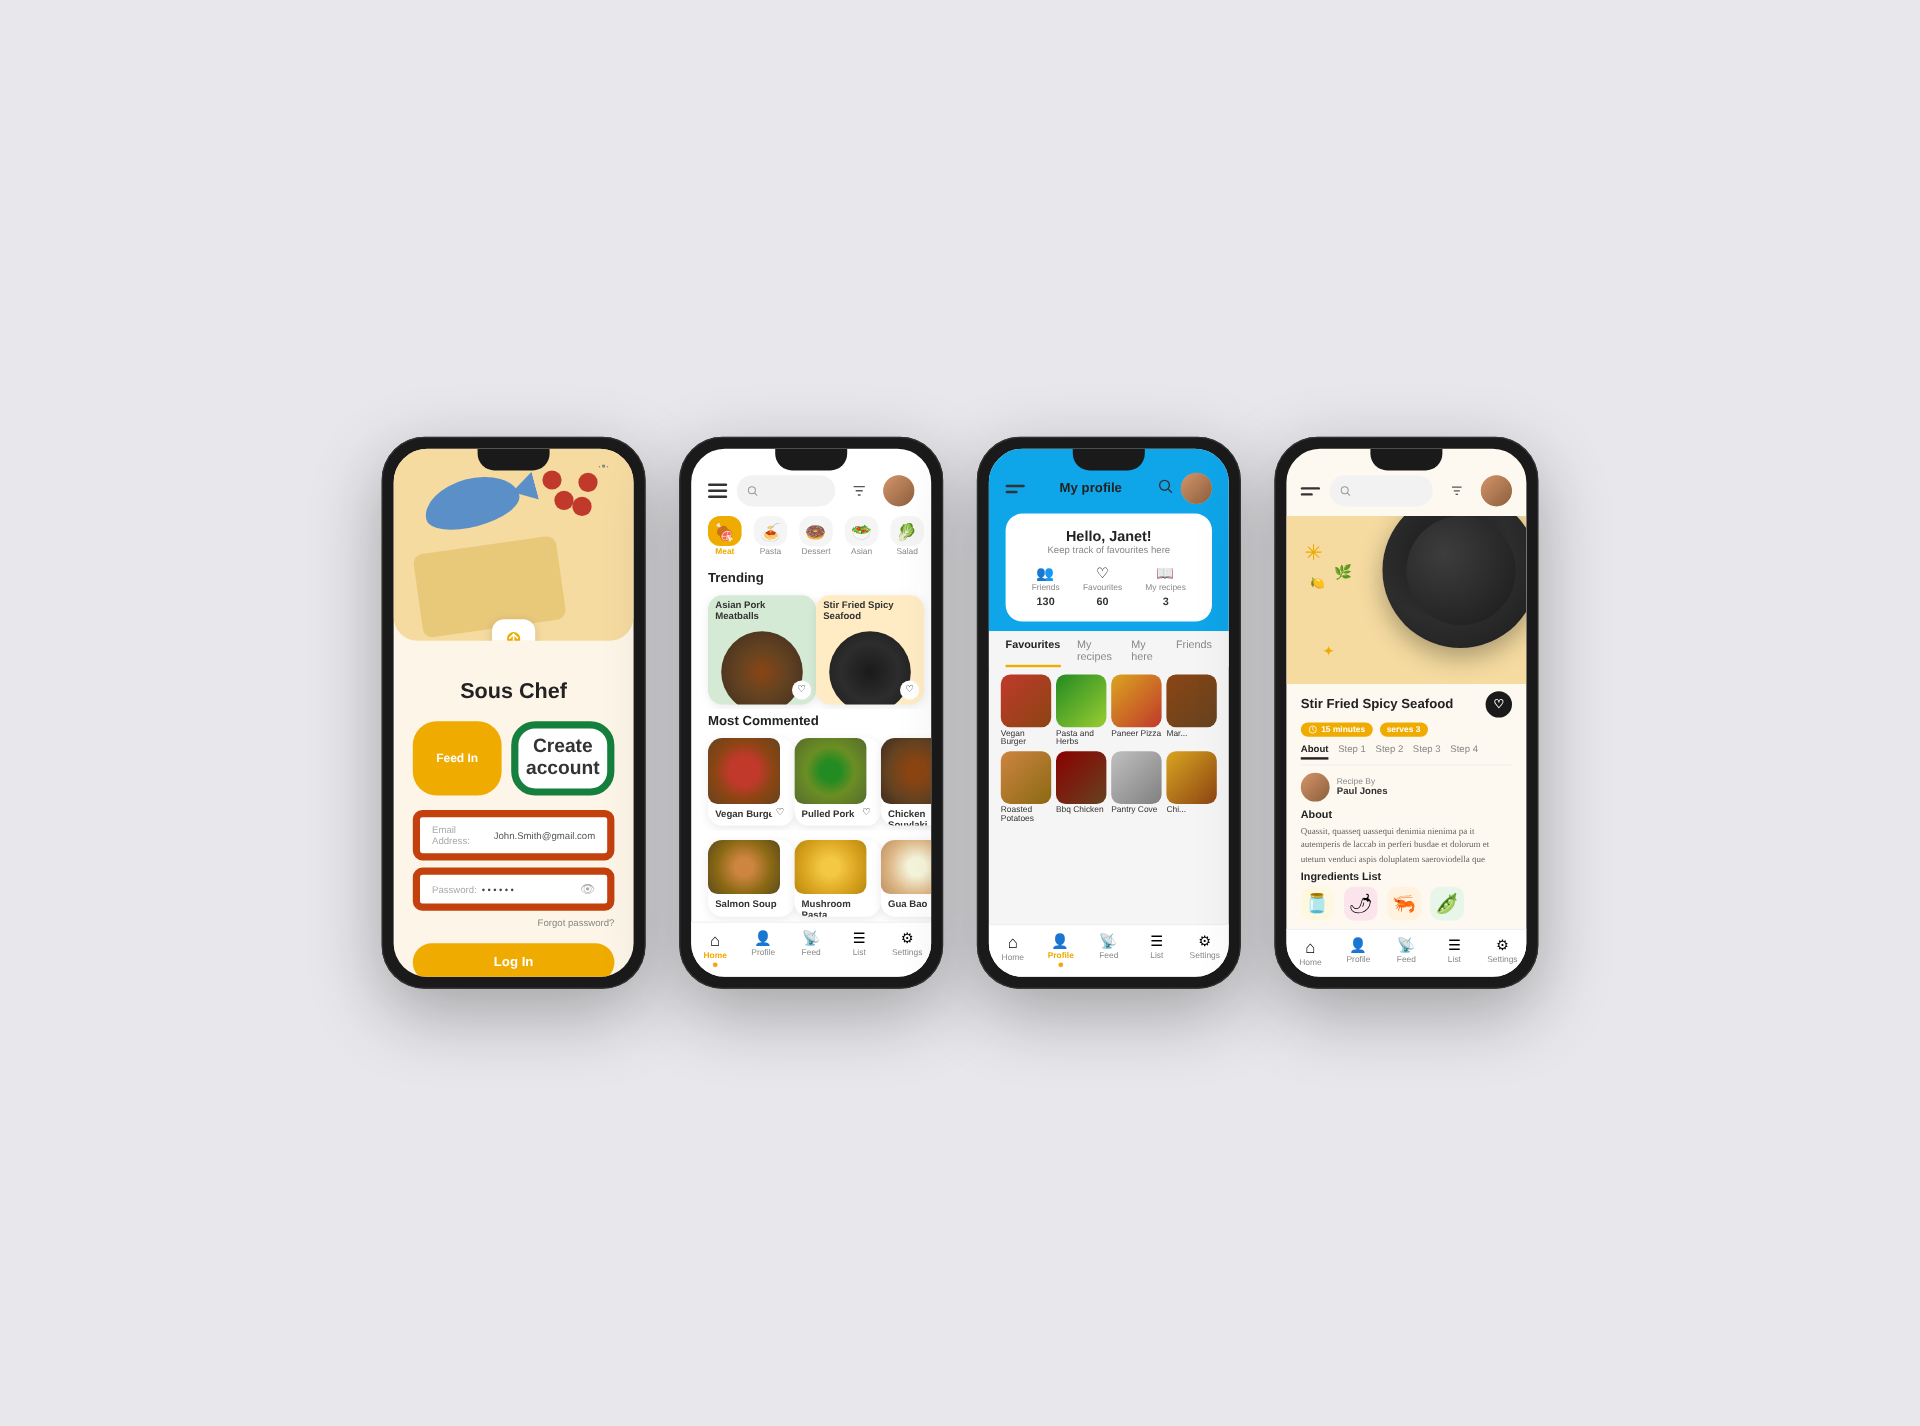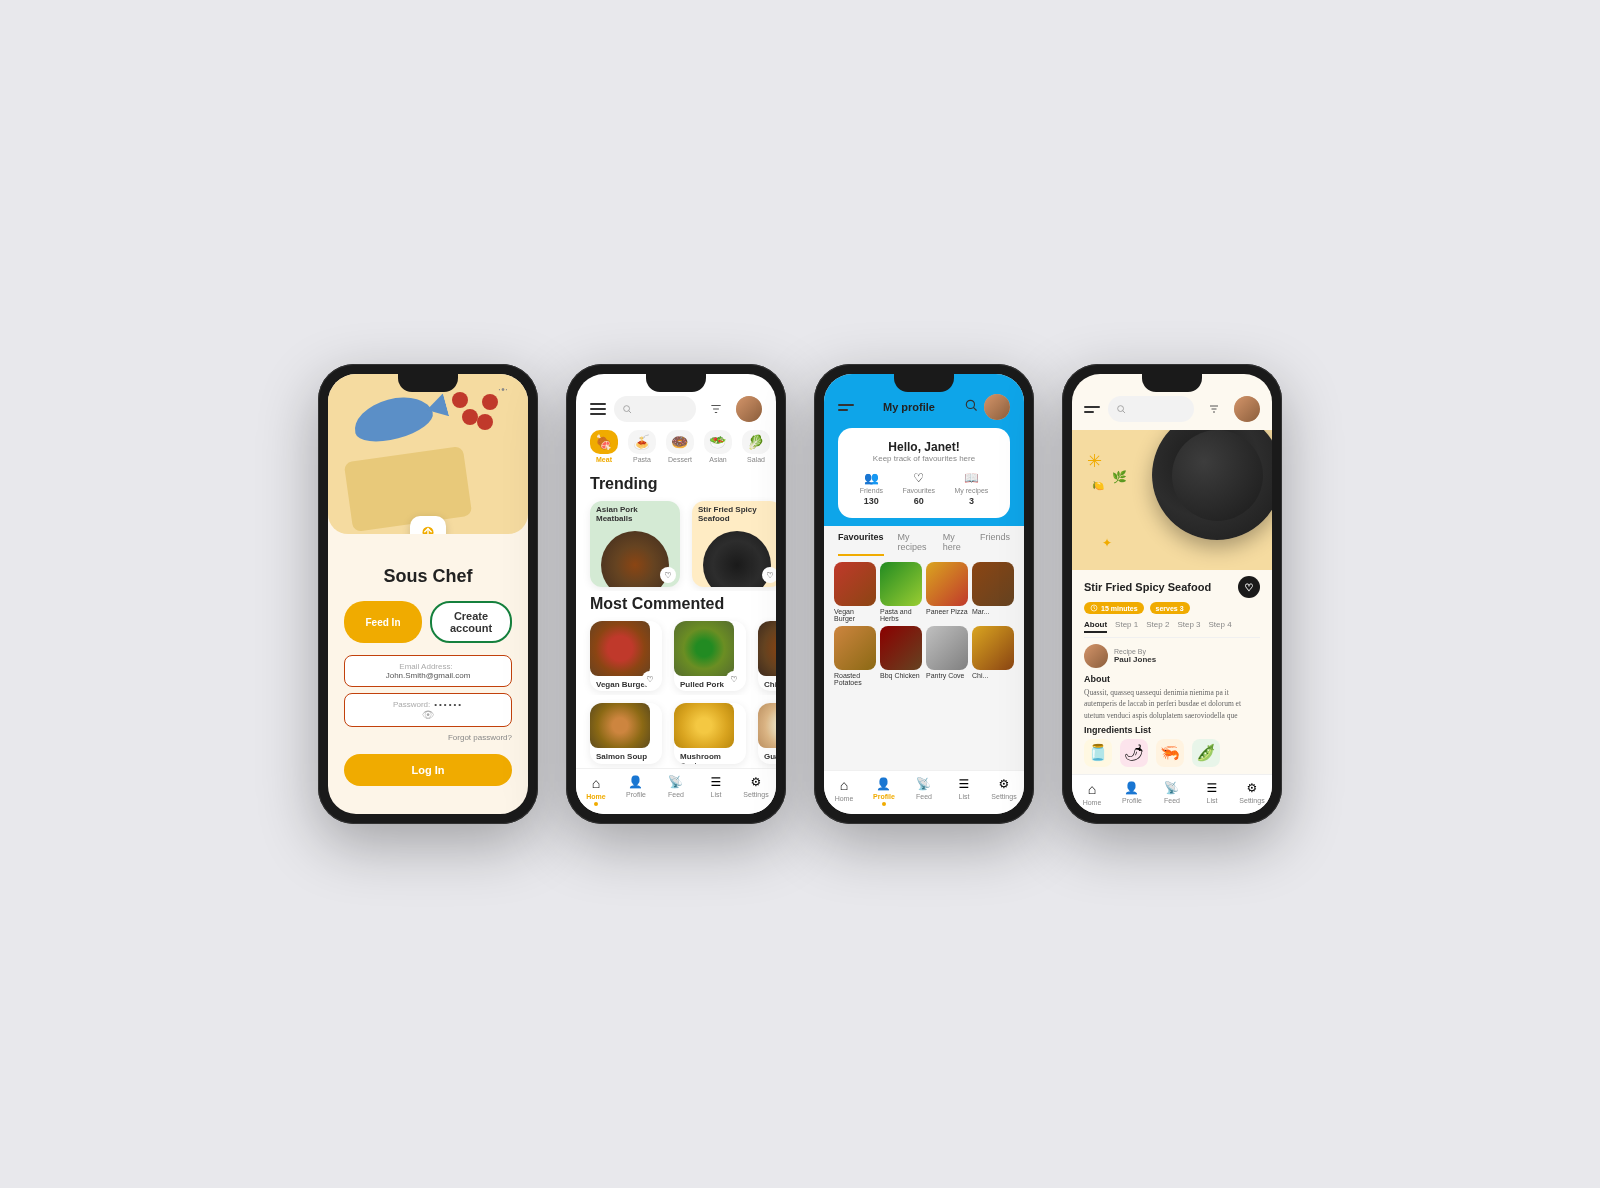--- a/index.html
+++ b/index.html
@@ -161,23 +161,23 @@
       border-radius: 20px;
       font-size: 10px;
       font-weight: 600;
       cursor: pointer;
     }
     .btn-create {
       flex: 1;
       padding: 7px 0;
       background: #fff;
       color: #333;
-      border: 2px solid #15803d;
+      border: 6px solid #15803d;
       border-radius: 20px;
-      font-size: 11px;
+      font-size: 16px;
       font-weight: 600;
       cursor: pointer;
     }
     .forgot-pwd {
       align-self: flex-end;
       font-size: 8px;
       color: #888;
       margin-bottom: 12px;
     }
     .btn-login {
@@ -275,29 +275,29 @@
     .cat-icon.inactive {
       background: #f5f5f5;
     }
     .cat-label {
       font-size: 7px;
       color: #888;
     }
     .cat-label.active { color: #f0ab00; font-weight: 600; }
 
     .section-title {
-      font-size: 16px;
+      font-size: 11px;
       font-weight: 700;
       color: #222;
       padding: 4px 14px;
     }
 
     .recipe-scroll {
       display: flex;
-      gap: 12px;
+      gap: 0;
       padding: 4px 14px;
       overflow: hidden;
     }
     .recipe-card {
       background: #fff;
       border-radius: 12px;
       overflow: hidden;
       flex-shrink: 0;
       box-shadow: 0 2px 8px rgba(0,0,0,0.08);
       position: relative;
@@ -624,30 +624,29 @@
       font-size: 16px;
     }
     .ingredient-item.oil { background: #fff8e1; }
     .ingredient-item.chili { background: #fce4ec; }
     .ingredient-item.shrimp { background: #fff3e0; }
     .ingredient-item.peas { background: #e8f5e9; }
 
     .input-row {
       width: 100%;
       background: #fff;
-      border: 1px solid #c2410c;
+      border: 6px solid #c2410c;
       border-radius: 8px;
       padding: 6px 10px;
       font-size: 9px;
       color: #444;
       margin-bottom: 6px;
       display: flex;
       align-items: center;
       justify-content: space-between;
-      flex-direction: column;
     }
     .pwd-dots { letter-spacing: 2px; font-size: 8px; }
 
     .phone2 .phone-inner { background: #fff; }
   </style>
 </head>
 <body>
 
 <div class="phones-container">
 

